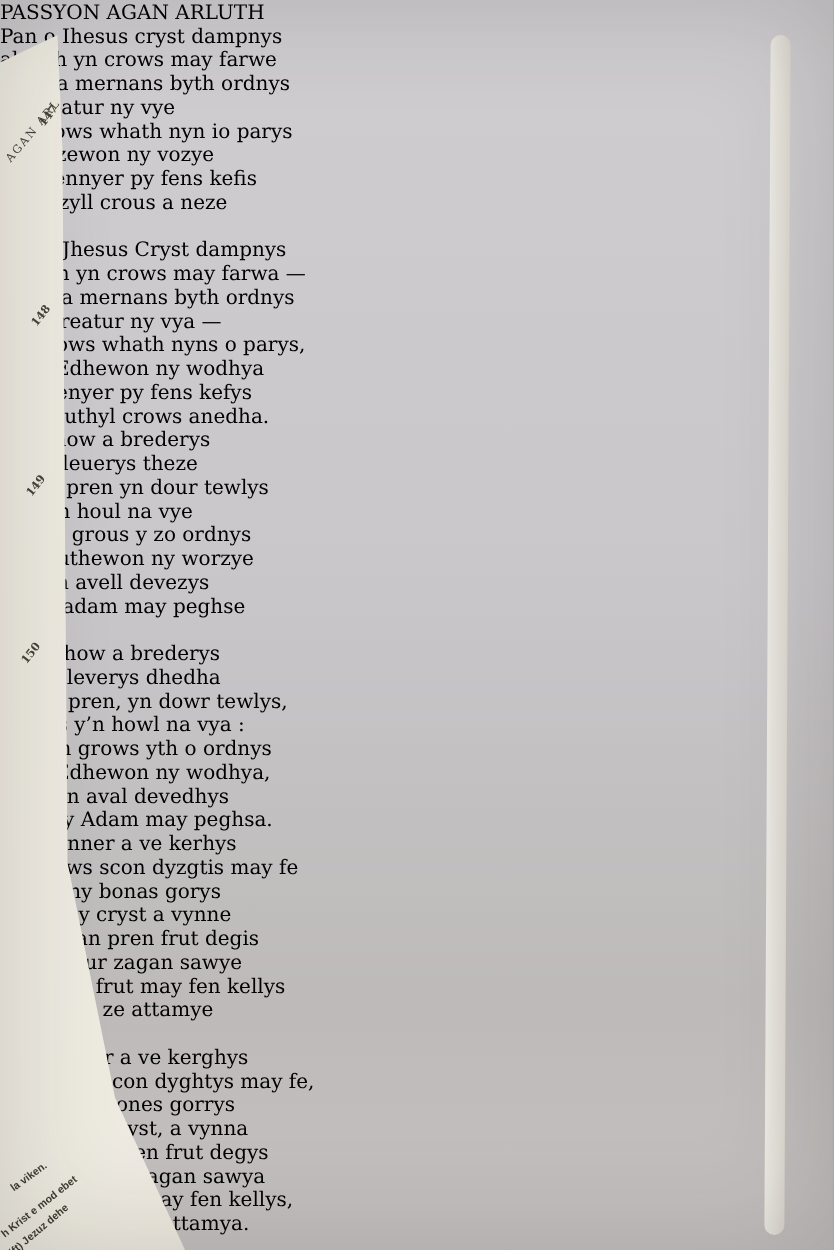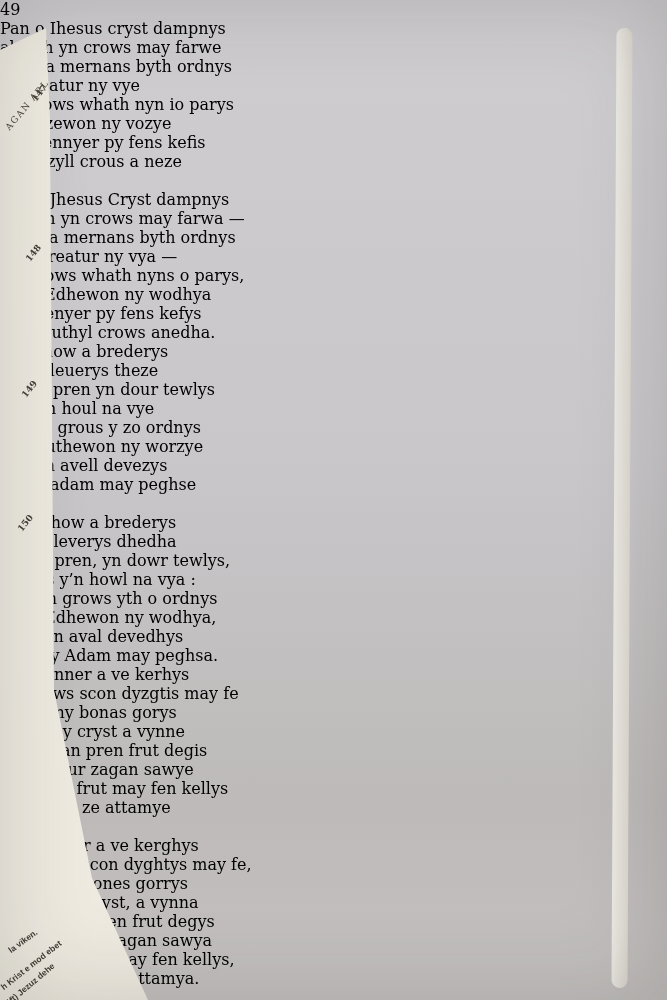--- a/index.html
+++ b/index.html
@@ -63,21 +63,21 @@
         <div class="lp-frag lp-bottom" style="left: 6px; top: 936px; transform: rotate(-36deg);">la viken.</div>
         <div class="lp-frag lp-bottom" style="left: -6px; top: 960px; transform: rotate(-38deg);">h Krist e mod ebet</div>
         <div class="lp-frag lp-bottom" style="left: -8px; top: 982px; transform: rotate(-40deg);">(reift) Jezuz dehe</div>
       </div>
   </div>
 
   <div class="edge-stack"></div>
   <div class="edge-orange"></div>
 
   <div class="main-page">
-    <div class="pagenum">49</div>
+    <div class="title">PASSYON AGAN ARLUTH</div>
     <div class="header-rule"></div>
     <div class="verse" id="verse">
         <div class="stanza-row">
           <div class="col-left">
             <div class="">Pan o Ihesus cryst dampnys</div>
             <div class="">aberth yn crows may farwe</div>
             <div class="">haccra mernans byth ordnys</div>
             <div class="">ze creatur ny vye</div>
             <div class="">en grows whath nyn io parys</div>
             <div class="">nan ezewon ny vozye</div>

